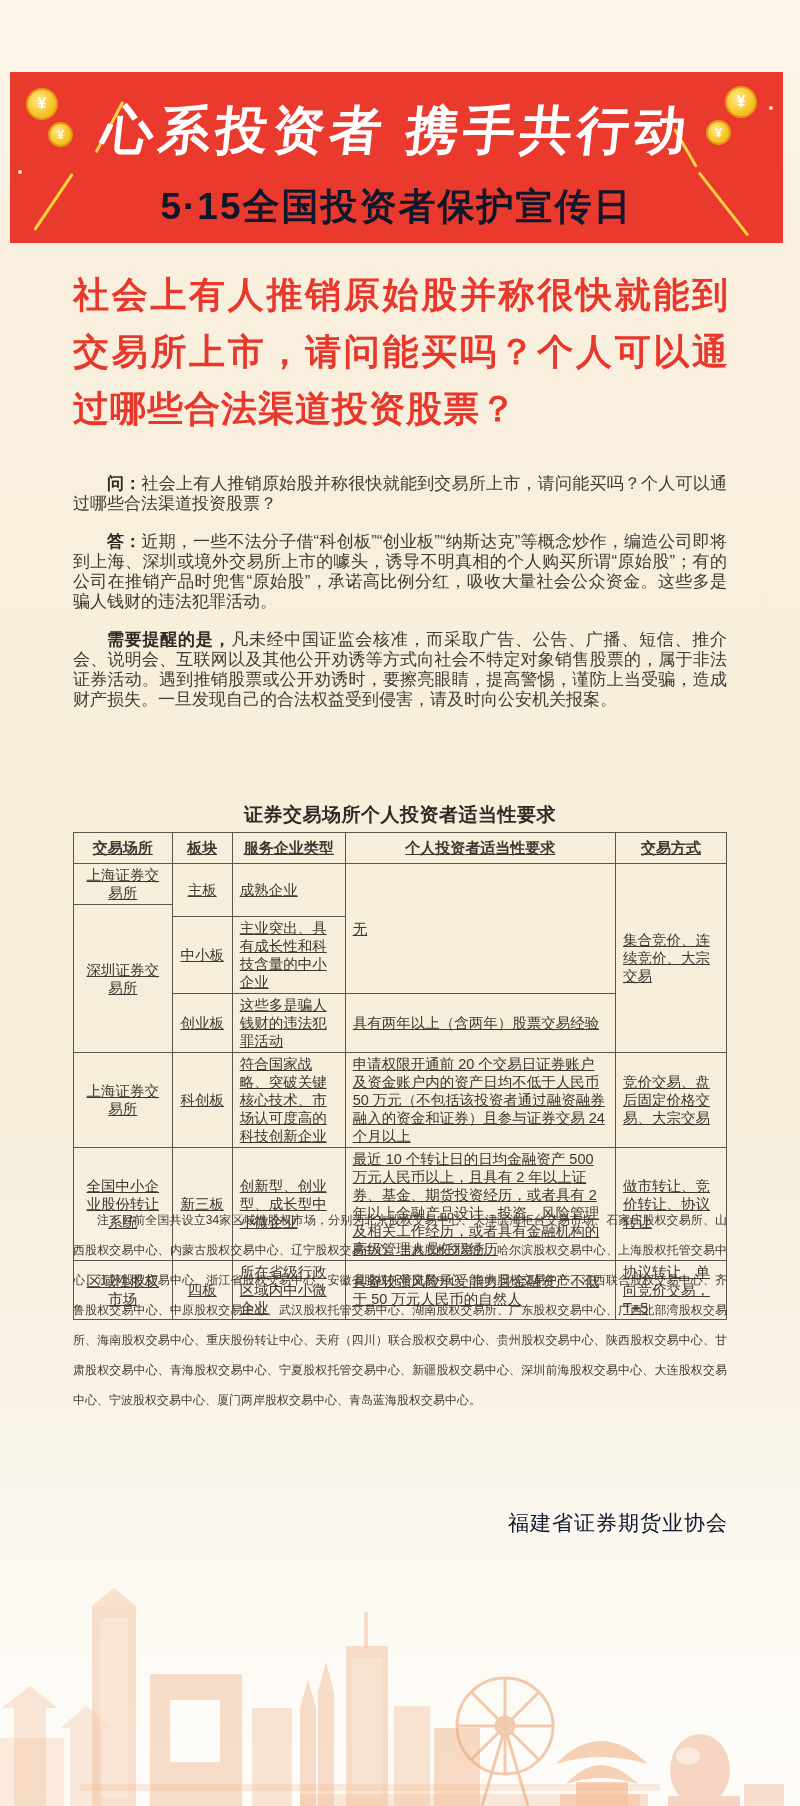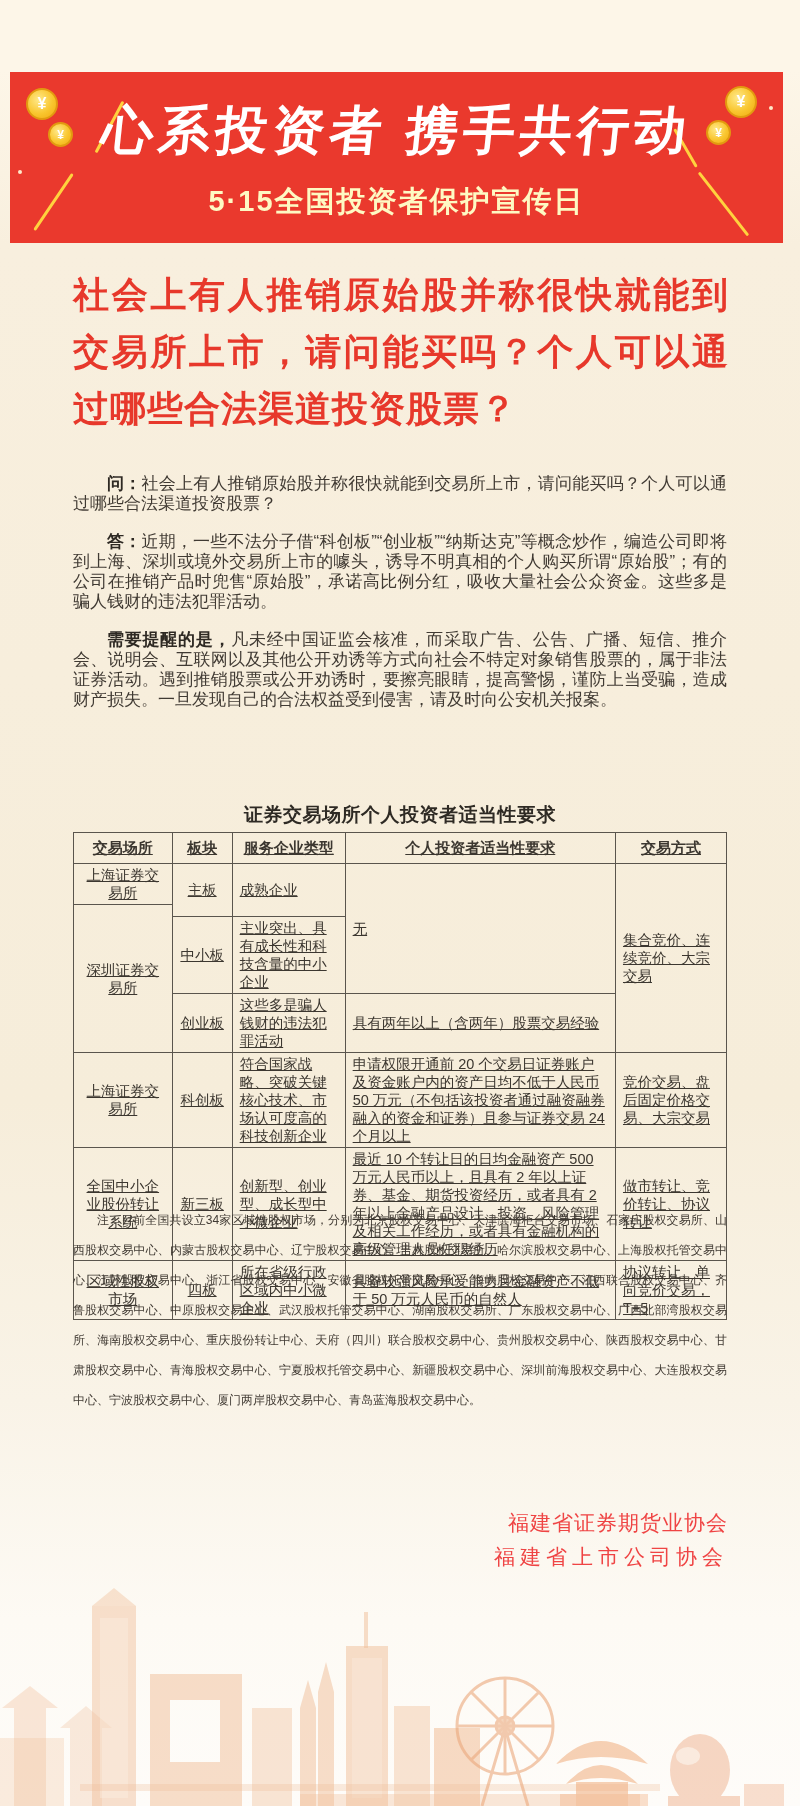--- a/index.html
+++ b/index.html
@@ -13,21 +13,21 @@
     position:absolute;left:10px;right:17px;top:72px;height:171px;
     background:#ea392d;overflow:hidden;
   }
   .banner-title{
     position:absolute;left:0;right:0;top:24px;text-align:center;
     color:#ffffff;font-size:52px;font-weight:bold;letter-spacing:5px;
     transform:skewX(-6deg);white-space:nowrap;
   }
   .banner-subtitle{
     position:absolute;left:0;right:0;top:110px;text-align:center;
-    color:#fef9c3;font-size:29px;font-weight:bold;letter-spacing:2px;white-space:nowrap;
+    color:#0f172a;font-size:37px;font-weight:bold;letter-spacing:2px;white-space:nowrap;
   }
   .coin{
     position:absolute;border-radius:50%;
     background:radial-gradient(circle at 38% 35%,#ffe98a 0%,#f9c62f 55%,#f0a90f 100%);
     border:2px solid #e29a10;color:#fff;font-weight:bold;
     display:flex;align-items:center;justify-content:center;
   }
   .coin-lg{width:28px;height:28px;font-size:16px;}
   .coin-sm{width:21px;height:21px;font-size:12px;}
   .streak{position:absolute;width:3px;background:#ffd23e;border-radius:2px;}
@@ -74,21 +74,21 @@
   tbody tr:nth-child(7){height:40px;}
   
   .note{
     position:absolute;left:73px;width:654px;top:1205px;
     font-size:12px;line-height:30px;color:#403a33;
     text-align:justify;text-indent:2em;
   }
   
   .footer{
     position:absolute;right:72px;top:1506px;text-align:right;
-    color:#ef4444;font-size:21px;line-height:34px;
+    color:#0f172a;font-size:21px;line-height:34px;
   }
   .footer .org1{letter-spacing:1px;}
   .footer .org2{letter-spacing:5px;}
   .footer .date{letter-spacing:6px;margin-top:6px;margin-right:12px;font-size:22px;}
   
   .cityscape{position:absolute;left:0;bottom:0;width:800px;height:218px;}
 </style>
 </head>
 <body>
 
@@ -182,21 +182,20 @@
         <td class="col-3">具备较强风险承受能力且金融资产不低于 50 万元人民币的自然人</td>
         <td class="col-4">协议转让、单向竞价交易，T+5</td>
       </tr>
     </tbody>
 </table>
 
 <div class="note">注：目前全国共设立34家区域性股权市场，分别为北京股权交易中心、天津滨海柜台交易市场、石家庄股权交易所、山西股权交易中心、内蒙古股权交易中心、辽宁股权交易中心、吉林股权交易所、哈尔滨股权交易中心、上海股权托管交易中心、江苏股权交易中心、浙江省股权交易中心、安徽省股权托管交易中心、海峡股权交易中心、江西联合股权交易中心、齐鲁股权交易中心、中原股权交易中心、武汉股权托管交易中心、湖南股权交易所、广东股权交易中心、广西北部湾股权交易所、海南股权交易中心、重庆股份转让中心、天府（四川）联合股权交易中心、贵州股权交易中心、陕西股权交易中心、甘肃股权交易中心、青海股权交易中心、宁夏股权托管交易中心、新疆股权交易中心、深圳前海股权交易中心、大连股权交易中心、宁波股权交易中心、厦门两岸股权交易中心、青岛蓝海股权交易中心。</div>
 
 <div class="footer">
   <div class="org1">福建省证券期货业协会</div>
-  <div class="org2">福建省上市公司协会</div>
 </div>
 
 <svg class="cityscape" viewBox="0 0 800 218">
   <g fill="#f0bd97" stroke="none">
 
     <polygon points="2,120 30,98 58,120 46,120 46,218 14,218 14,120" opacity="0.35"></polygon>
     <rect x="0" y="150" width="64" height="68" opacity="0.28"></rect>
     <polygon points="60,140 86,118 112,140 102,140 102,218 70,218 70,140" opacity="0.3"></polygon>
 
     <rect x="92" y="18" width="44" height="200" opacity="0.45"></rect>

